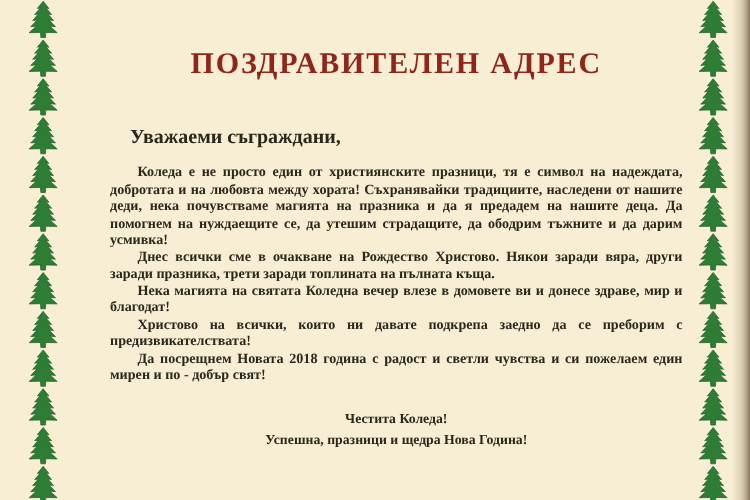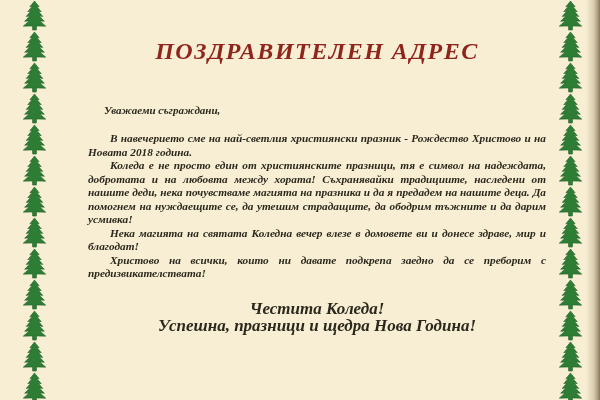--- a/index.html
+++ b/index.html
@@ -32,51 +32,50 @@
     background:linear-gradient(to right,
       rgba(140,115,75,0) 0%,
       rgba(140,115,75,0.28) 55%,
       rgba(110,88,55,0.55) 85%,
       rgba(92,72,44,0.75) 100%);
     pointer-events:none;
   }
   .content{
     position:absolute;left:88px;width:458px;top:0;
     color:var(--text);
-    font-style:italic;
   }
   h1.title{
     margin-top:38px;
     text-align:center;
     color:var(--title-red);
     font-size:24px;
     font-weight:bold;
     letter-spacing:1.5px;
     white-space:nowrap;
   }
   .salutation{
     margin-top:38px;
     margin-left:16px;
     font-weight:bold;
-    font-size:11px;
+    font-size:16px;
     line-height:14px;
   }
   .body-text{
     margin-top:15px;
     font-weight:bold;
     font-size:11.3px;
     line-height:13.5px;
     text-align:justify;
   }
   .body-text p{text-indent:22px;}
   .closing{
     margin-top:19px;
     text-align:center;
     font-weight:bold;
-    font-size:17px;
+    font-size:11px;
     line-height:17px;
   }
 </style>
 </head>
 <body>
 
 <svg width="0" height="0" style="position:absolute" aria-hidden="true">
   <defs>
     <symbol id="pine-tree" viewBox="0 0 32 32">
       <path fill="var(--tree)" stroke="var(--tree-dark)" stroke-width="0.6" d="
@@ -184,24 +183,25 @@
 
   <div class="content">
     <h1 class="title">ПОЗДРАВИТЕЛЕН АДРЕС</h1>
 
     <div class="salutation">
       <div>Уважаеми съграждани,</div>
     </div>
 
     <div class="body-text">
 
-    <p>В навечерието сме на най-светлия християнски празник - Рождество Христово и на Новата 2018 година.</p>
         <p>Коледа е не просто един от християнските празници, тя е символ на надеждата, добротата и на любовта между хората! Съхранявайки традициите, наследени от нашите деди, нека почувстваме магията на празника и да я предадем на нашите деца. Да помогнем на нуждаещите се, да утешим страдащите, да ободрим тъжните и да дарим усмивка!</p>
+        <p>Днес всички сме в очакване на Рождество Христово. Някои заради вяра, други заради празника, трети заради топлината на пълната къща.</p>
         <p>Нека магията на святата Коледна вечер влезе в домовете ви и донесе здраве, мир и благодат!</p>
         <p>Христово на всички, които ни давате подкрепа заедно да се преборим с предизвикателствата!</p>
+        <p>Да посрещнем Новата 2018 година с радост и светли чувства и си пожелаем един мирен и по - добър свят!</p>
       </div>
 
     <div class="closing">
       <div>Честита Коледа!</div>
       <div>Успешна, празници и щедра Нова Година!</div>
     </div>
   </div>
 
   <div class="edge-shadow"></div>
 </div>

